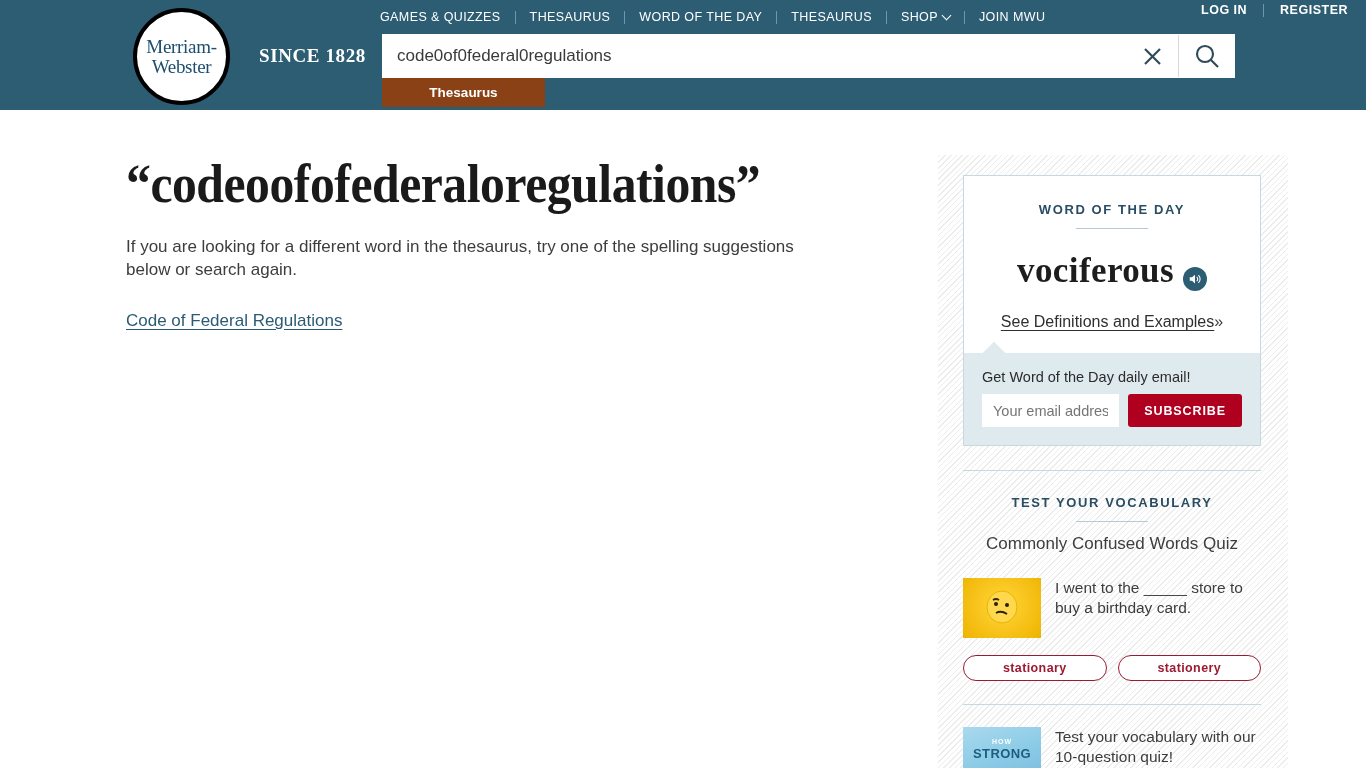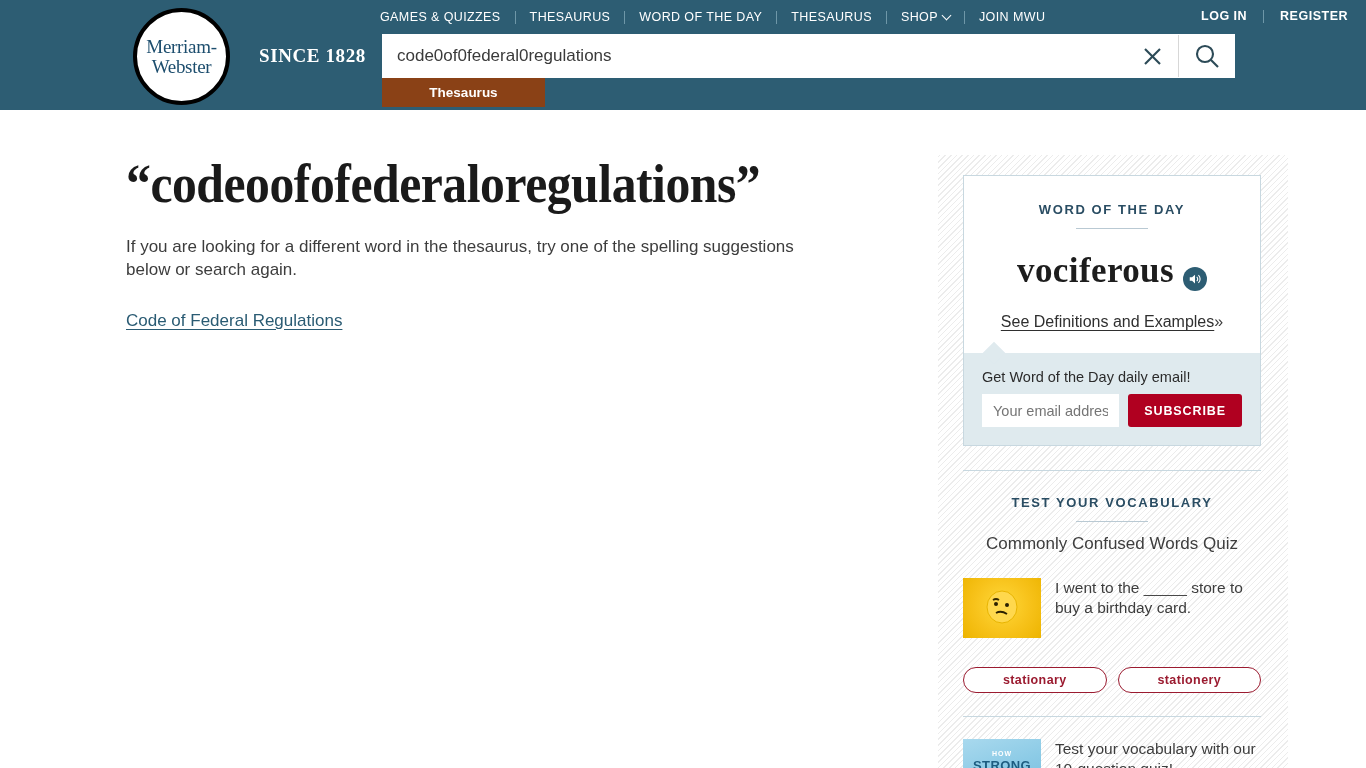--- a/index.html
+++ b/index.html
@@ -74,21 +74,21 @@
   }
   .caret {
     display: inline-block;
     width: 7px; height: 7px;
     border-right: 1.4px solid #ffffff;
     border-bottom: 1.4px solid #ffffff;
     transform: translateY(-2px) rotate(45deg);
   }
   .account-nav {
     position: absolute;
-    right: 18px; top: 9px;
+    right: 18px; top: 3px;
     display: flex; align-items: center;
     font-size: 12.5px;
     font-weight: bold;
     letter-spacing: 0.5px;
   }
   .account-nav a {
     color: #ffffff; text-decoration: none;
     padding: 0 16px;
     white-space: nowrap;
   }
@@ -324,21 +324,21 @@
     display: flex; align-items: center; justify-content: center;
     overflow: hidden;
   }
   .quiz-q {
     font-size: 15.5px;
     line-height: 20px;
     color: #3d3d3d;
   }
   .quiz-answers {
     display: flex; gap: 11px;
-    margin-top: 29px;
+    margin-top: 17px;
   }
   .answer-btn {
     flex: 1;
     border: 1px solid #9b1b30;
     border-radius: 16px;
     background: #ffffff;
     color: #9b1b30;
     font-family: "Liberation Sans", sans-serif;
     font-size: 12.5px;
     font-weight: bold;

